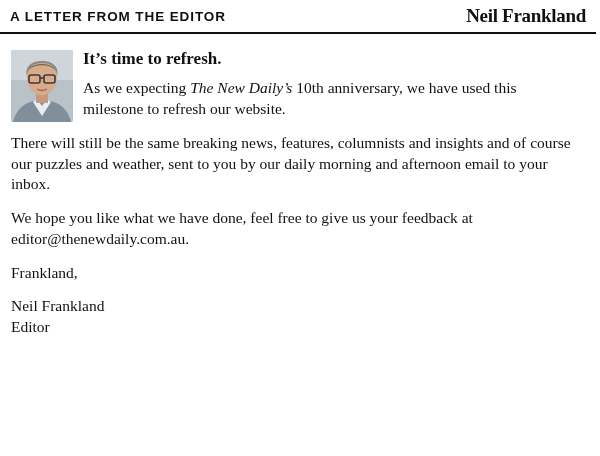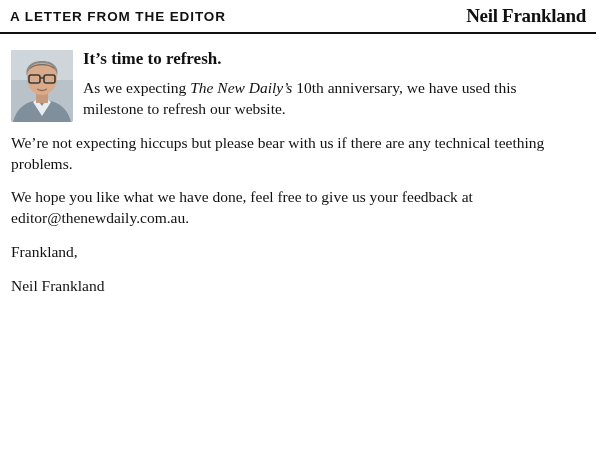--- a/index.html
+++ b/index.html
@@ -140,25 +140,26 @@
       </svg>
     </div>
 
     <h1 class="lead-title">It’s time to refresh.</h1>
 
     <p class="para"><span>As we expecting </span><em class="italic">The New Daily’s</em><span> 10th anniversary, we have used this milestone to refresh our website.</span></p>
 
     <div class="clear"></div>
 
 
+    <p class="para">There will still be the same breaking news, features, columnists and insights and of course our puzzles and weather, sent to you by our daily morning and afternoon email to your inbox.</p>
 
-    <p class="para">We’re not expecting hiccups but please bear with us if there are any technical teething problems.</p>
 
     <p class="para">We hope you like what we have done, feel free to give us your feedback at editor@thenewdaily.com.au.</p>
 
     <p class="para sign-off">Frankland,</p>
 
     <div class="name-block">
       <div class="line">Neil Frankland</div>
+      <div class="line">Editor</div>
     </div>
 
   </div>
 </div>
 
 </body></html>

